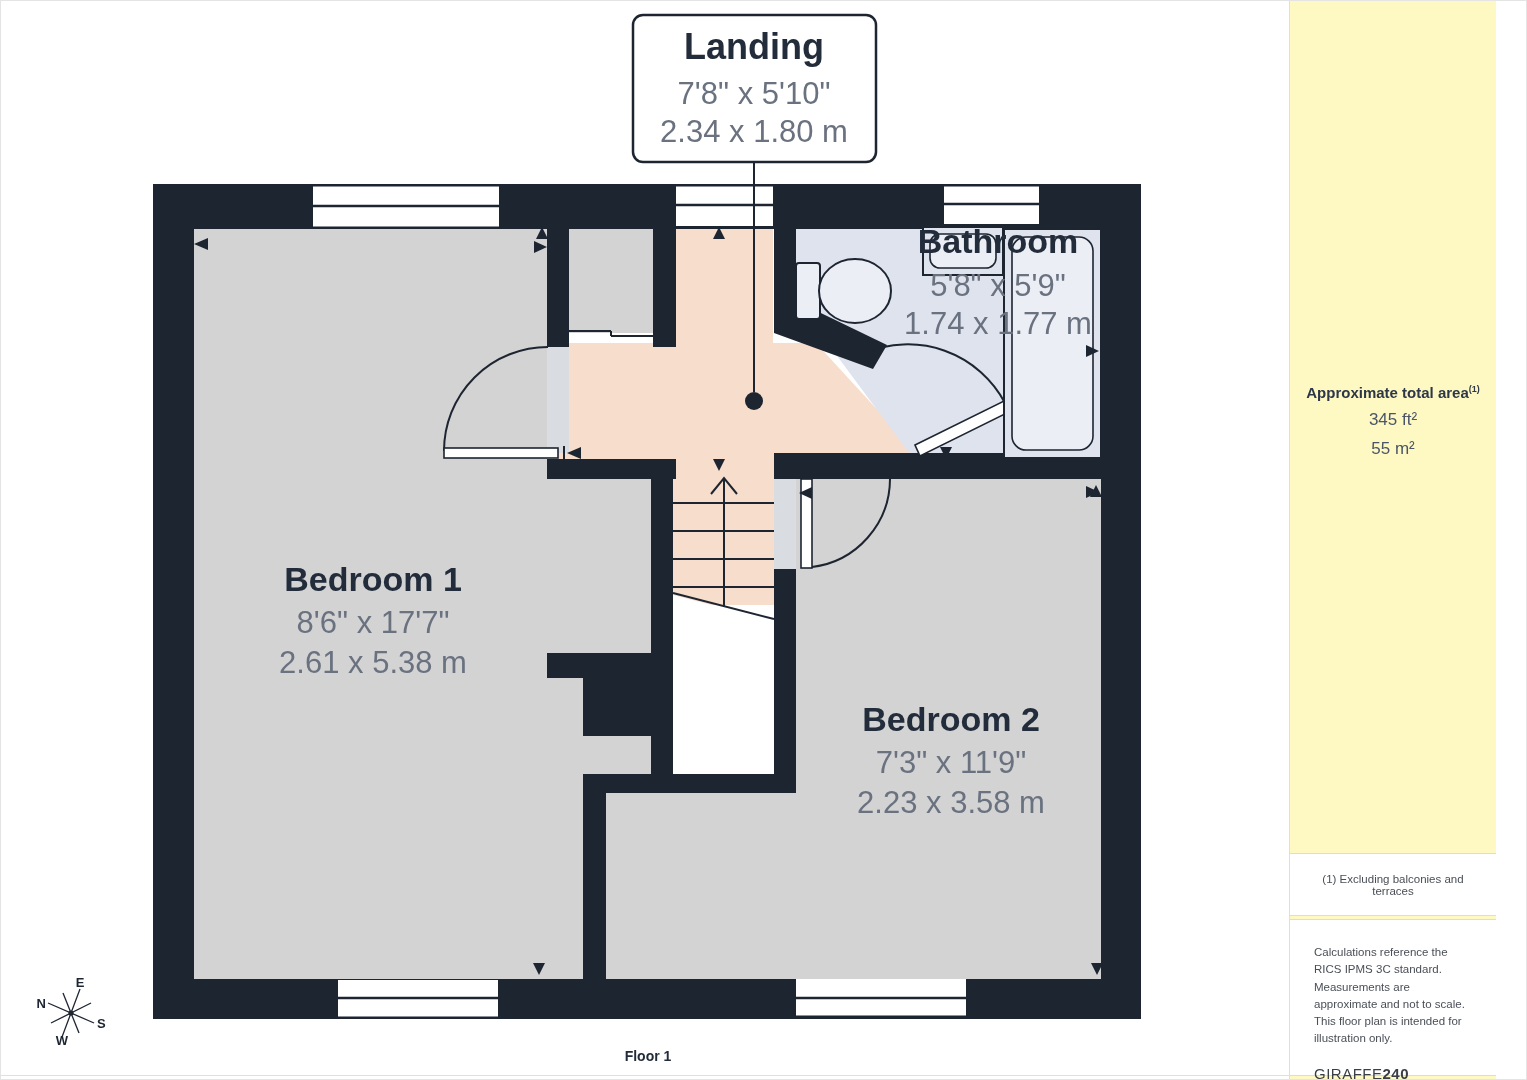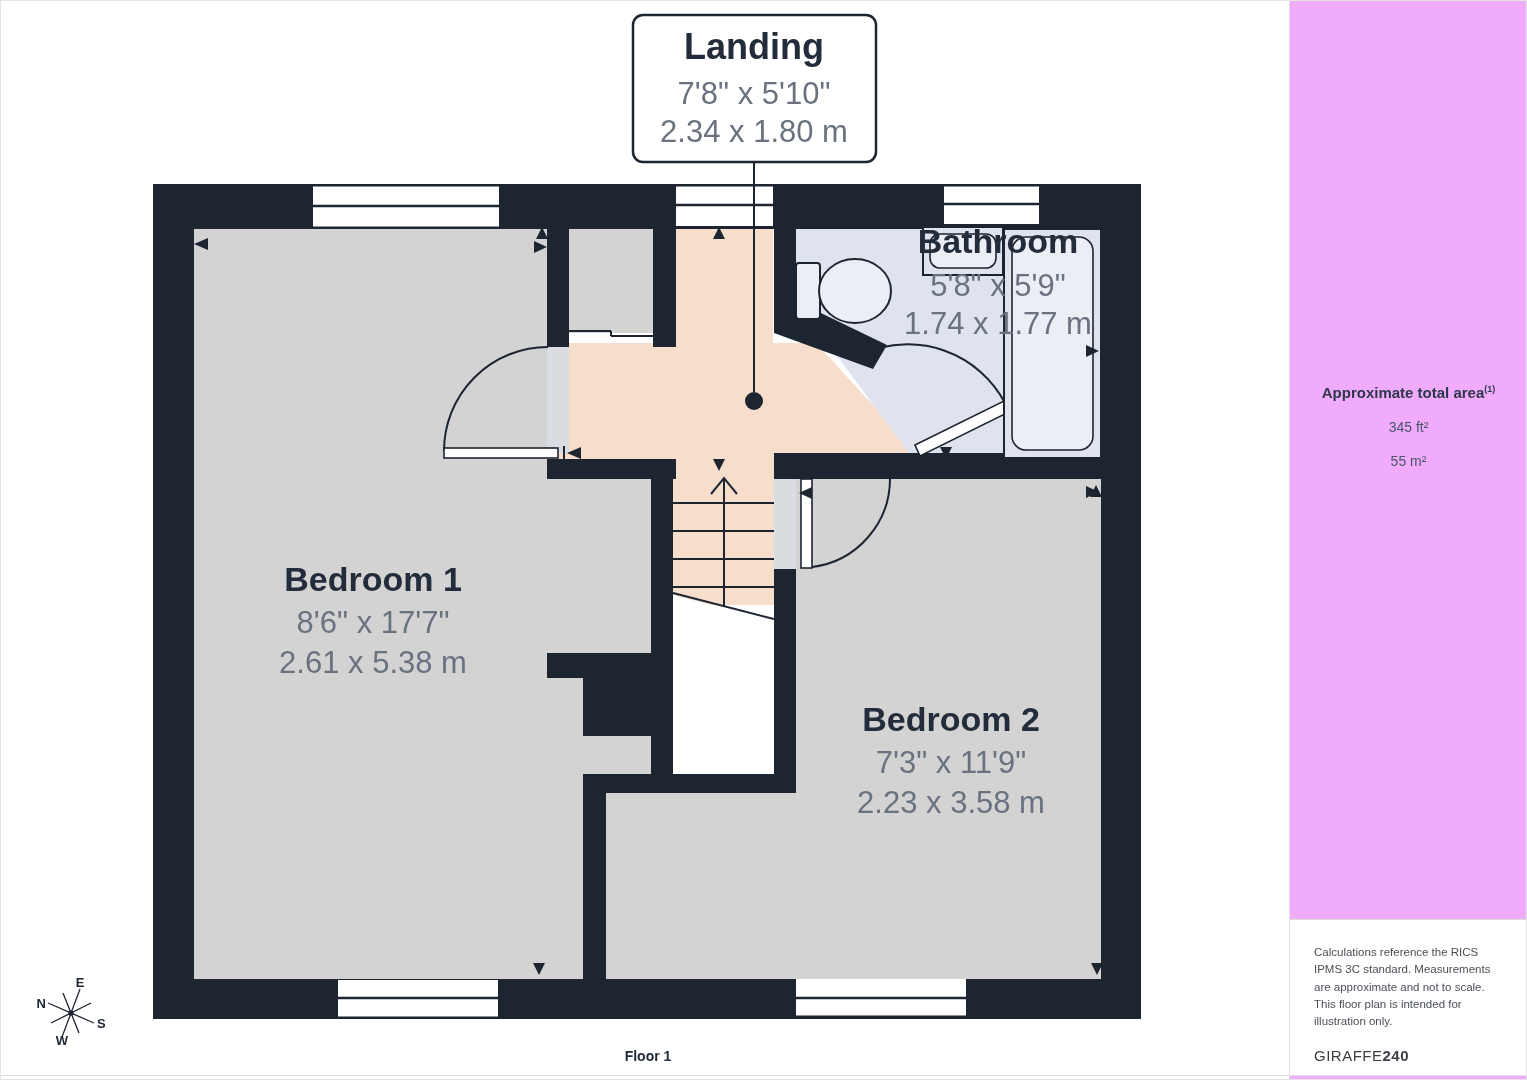--- a/index.html
+++ b/index.html
@@ -1,24 +1,24 @@
 <!DOCTYPE html>
 <html><head>
 <meta charset="utf-8">
 <style>
   html,body{margin:0;padding:0;background:#fff;}
   body{font-family:"Liberation Sans",sans-serif;}
   #page{position:relative;width:1527px;height:1080px;background:#fff;border:1px solid #e4e4e4;box-sizing:border-box;overflow:hidden;}
   #plan-panel{position:absolute;left:0;top:0;width:1288px;height:1074px;border-bottom:1px solid #e0e0e0;}
   #plan-svg{position:absolute;left:0;top:0;}
-  #side-panel{position:absolute;left:1288px;top:0;width:238px;height:1080px;border-left:1px solid #dfdfdf;box-sizing:border-box;background:#f0abfc;}
+  #side-panel{position:absolute;left:1288px;top:0;width:207px;height:1080px;border-left:1px solid #dfdfdf;box-sizing:border-box;background:#fef9c3;}
   .area-block{position:absolute;top:383px;left:0;width:100%;text-align:center;}
   .area-title{font-size:15px;font-weight:700;color:#2d3748;}
   .area-title sup{font-size:9px;}
-  .area-val{font-size:14px;color:#4a5568;margin-top:18px;}
+  .area-val{font-size:17px;color:#4a5568;margin-top:9px;}
   .note-box{position:absolute;left:0;width:100%;box-sizing:border-box;border-top:1px solid #dcdcdc;border-bottom:1px solid #dcdcdc;background:#fff;}
   .footnote-box{top:852px;height:63px;display:flex;align-items:center;justify-content:center;}
   .footnote-text{font-size:11.5px;color:#4a4f57;text-align:center;padding:0 14px;}
   .disclaimer-box{top:918px;height:157px;padding:24px 24px 0 24px;}
   .disclaimer-text{font-size:11.5px;line-height:1.5;color:#4a4f57;}
   .brand{margin-top:17px;font-size:15px;color:#3a3f46;letter-spacing:.5px;}
   .brand .b{font-weight:700;}
   text{font-family:"Liberation Sans",sans-serif;}
   .room-title{font-size:34px;font-weight:700;fill:#232c3b;}
   .room-dim{font-size:31px;fill:#6a7280;}
@@ -193,19 +193,22 @@
       <text x="647" y="1060" text-anchor="middle" class="floor-label">Floor 1</text>
     </svg>
   </div>
 
   <div id="side-panel">
     <div class="area-block">
       <div class="area-title"><span>Approximate total area</span><sup>(1)</sup></div>
       <div class="area-val">345 ft²</div>
       <div class="area-val">55 m²</div>
     </div>
+    <div class="note-box footnote-box">
+      <div class="footnote-text">(1) Excluding balconies and terraces</div>
+    </div>
     <div class="note-box disclaimer-box">
       <div class="disclaimer-text">Calculations reference the RICS IPMS 3C standard. Measurements are approximate and not to scale. This floor plan is intended for illustration only.</div>
       <div class="brand"><span>GIRAFFE</span><span class="b">240</span></div>
     </div>
   </div>
 
 </div>
 
 </body></html>

